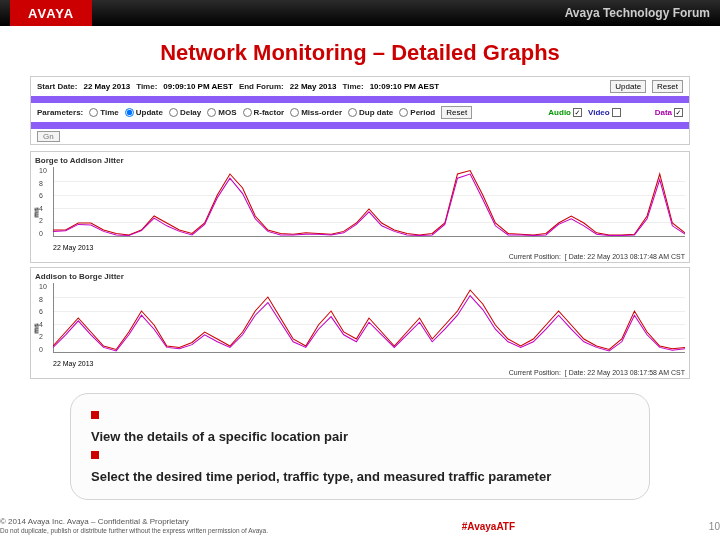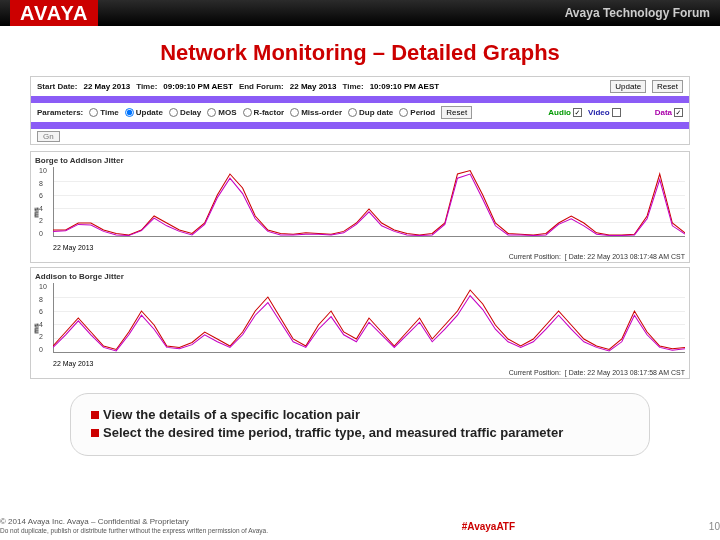--- a/index.html
+++ b/index.html
@@ -1,19 +1,19 @@
 <!DOCTYPE html>
 <html><head>
 <meta charset="utf-8">
 <style>
   * { box-sizing: border-box; margin: 0; padding: 0; }
   body { font-family: Arial, Helvetica, sans-serif; width: 720px; height: 540px; background: #fff; position: relative; overflow: hidden; }
 
   .header { height: 26px; background: linear-gradient(#2b2b2b,#000); display: flex; align-items: center; justify-content: space-between; padding: 0 10px; color: #fff; }
-  .logo { background: #cc0000; color:#fff; font-weight:bold; font-size:20px; padding:4px 10px; letter-spacing:1px; height:26px; display:flex; align-items:center;}
+  .logo { background: #cc0000; color:#fff; font-weight:bold; font-size:13px; padding:4px 18px; letter-spacing:1px; height:26px; display:flex; align-items:center;}
   .forum { color:#ccc; font-size:12px; font-weight:bold;}
 
   .title { color:#cc0000; font-size:22px; text-align:center; margin:14px 0 10px;}
 
   .panel { border:1px solid #ccc; margin:0 30px 6px; font-size:8px; }
   .row { display:flex; align-items:center; padding:3px 6px; gap:6px; border-bottom:7px solid #8b5cf6; flex-wrap:wrap;}
   .row:last-child{border-bottom:none;}
   .lbl{ font-weight:bold; color:#222; filter:blur(0.3px);}
   .val{ font-weight:bold;}
   .btn{ border:1px solid #999; padding:1px 4px; background:#f4f4f4; font-size:8px;}
@@ -35,21 +35,21 @@
   .yaxis span{line-height:7px;}
   .ylab{position:absolute;left:-18px;top:50%;transform:rotate(-90deg) translateY(-4px);font-size:7px;font-weight:bold;filter:blur(0.3px);}
   .grid{position:absolute;left:0;right:0;top:0;bottom:14px;border-left:1px solid #888;border-bottom:1px solid #888;}
   .grid .h{position:absolute;left:0;right:0;border-top:1px solid #eee;}
   .xdate{position:absolute;left:0;bottom:0;font-size:7px;filter:blur(0.3px);}
   svg{position:absolute;left:0;top:0;right:0;bottom:14px;width:100%;height:70px;}
   .foot{display:flex;justify-content:space-between;font-size:7px;padding:2px 0;color:#333;}
   .foot .cd{filter:blur(0.4px);}
 
   .bul-box{ border:1px solid #d4d4d4; border-radius:18px; margin:14px 70px 0; padding:10px 20px 12px; background:#fcfcfc;}
-  .blt{display:flex;gap:4px;margin:3px 0;}
+  .blt{display:flex;gap:10px;margin:3px 0;flex-direction:column;}
   .sq{width:8px;height:8px;background:#cc0000;margin-top:4px;flex-shrink:0;}
   .blt span{font-size:13px;font-weight:bold;color:#222;}
 
   .footer{position:absolute;bottom:6px;left:0;right:0;padding:0 0;display:flex;justify-content:space-between;align-items:center;font-size:8px;color:#555;}
   .footer .hash{color:#cc0000;font-weight:bold;font-size:10px;}
   .footer .pg{color:#888;font-size:10px;}
   .footer .cp{max-width:280px;line-height:1.1;}
 </style>
 </head>
 <body>

